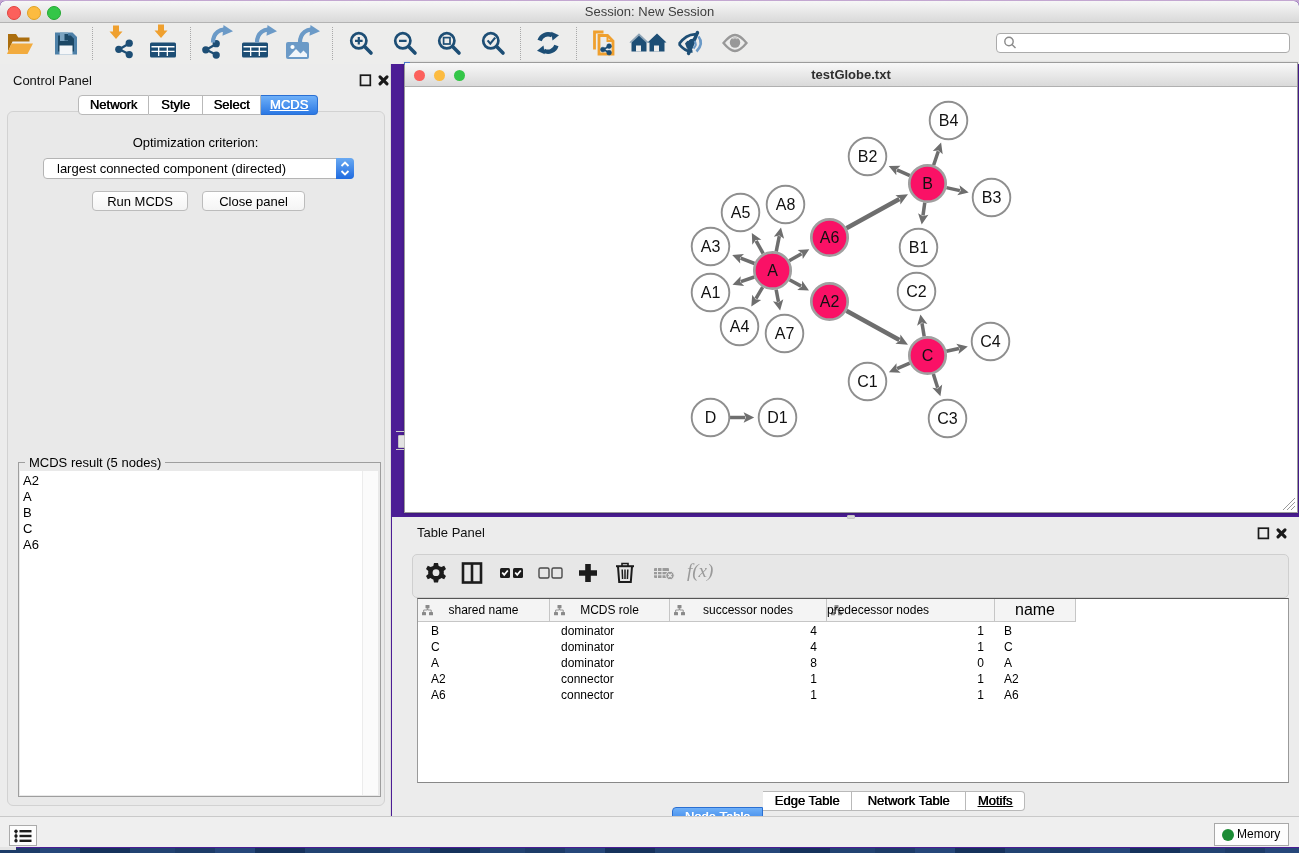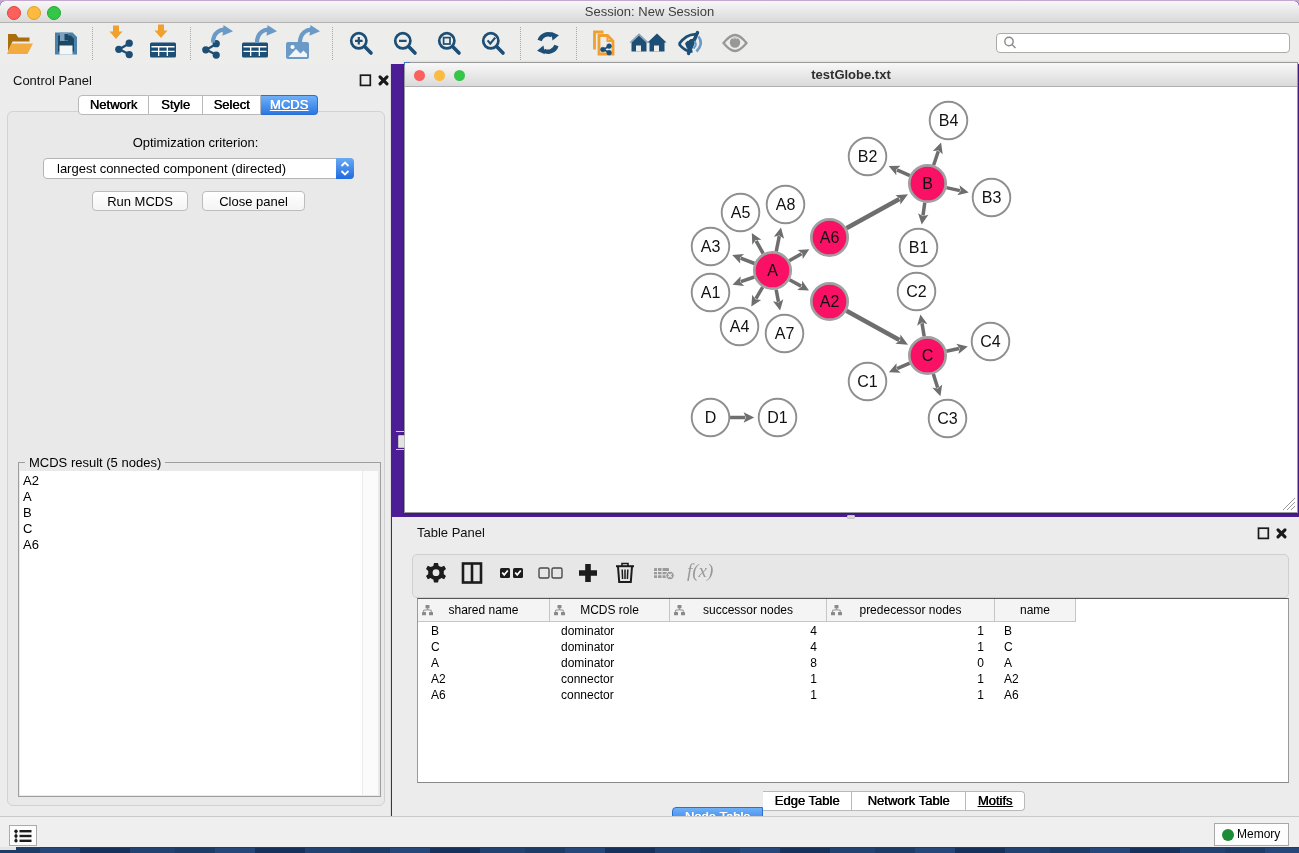--- a/index.html
+++ b/index.html
@@ -471,22 +471,22 @@
         </svg>
 <div style="position:absolute;left:252px;top:0px;width:157px;height:23px;box-sizing:border-box;border-right:1px solid #c6c6c6;font-size:12px;line-height:22px;text-align:center;color:#000;">successor nodes</div>
 <svg width="11" height="11" viewBox="0 0 11 11" style="position:absolute;left:413px;top:6px">
           <g fill="#8a8a8a">
             <rect x="3.5" y="0" width="4" height="3.2" rx="0.5"></rect>
             <rect x="0" y="7" width="4" height="3.2" rx="0.5"></rect>
             <rect x="7" y="7" width="4" height="3.2" rx="0.5"></rect>
             <path d="M5.2,3.2 L5.2,5 L1.7,5 L1.7,7 M5.8,3.2 L5.8,5 L9.2,5 L9.2,7" stroke="#8a8a8a" stroke-width="0.9" fill="none"></path>
           </g>
         </svg>
-<div style="position:absolute;left:409px;top:0px;width:168px;height:23px;box-sizing:border-box;border-right:1px solid #c6c6c6;font-size:12px;line-height:22px;text-align:center;color:#000;">predecessor nodes</div>
-<div style="position:absolute;left:577px;top:0px;width:81px;height:23px;box-sizing:border-box;border-right:1px solid #c6c6c6;font-size:12px;line-height:22px;text-align:center;color:#000;">name</div>
+<div style="position:absolute;left:409px;top:0px;width:168px;height:23px;box-sizing:border-box;border-right:1px solid #c6c6c6;font-size:12px;line-height:22px;text-align:left;color:#000;">predecessor nodes</div>
+<div style="position:absolute;left:577px;top:0px;width:81px;height:23px;box-sizing:border-box;border-right:1px solid #c6c6c6;font-size:16px;line-height:22px;text-align:center;color:#000;">name</div>
 <div class="td" style="left:13px;top:24px;">B</div>
 <div class="td" style="left:143px;top:24px;">dominator</div>
 <div class="td" style="left:300px;top:24px;width:99px;text-align:right;">4</div>
 <div class="td" style="left:470px;top:24px;width:96px;text-align:right;">1</div>
 <div class="td" style="left:586px;top:24px;">B</div>
 <div class="td" style="left:13px;top:40px;">C</div>
 <div class="td" style="left:143px;top:40px;">dominator</div>
 <div class="td" style="left:300px;top:40px;width:99px;text-align:right;">4</div>
 <div class="td" style="left:470px;top:40px;width:96px;text-align:right;">1</div>
 <div class="td" style="left:586px;top:40px;">C</div>

